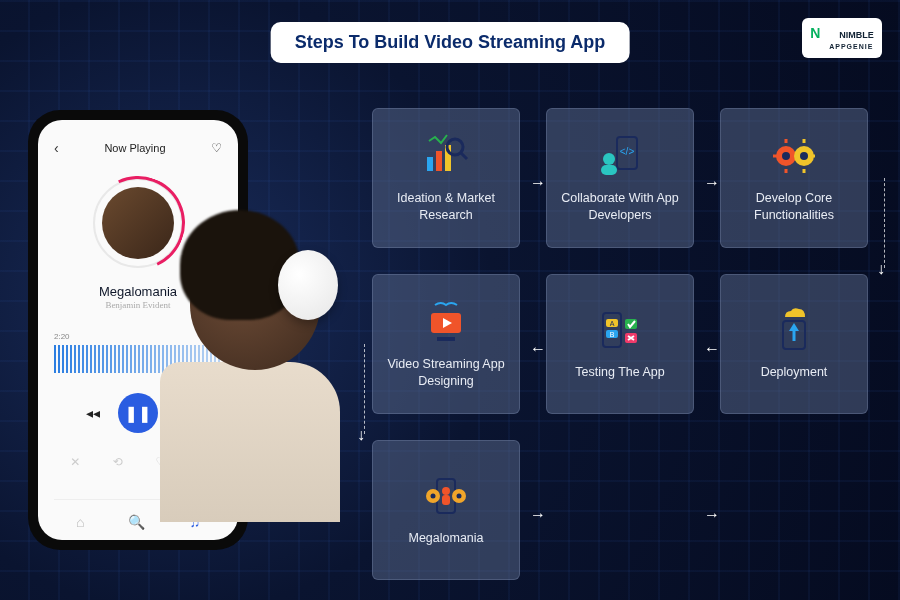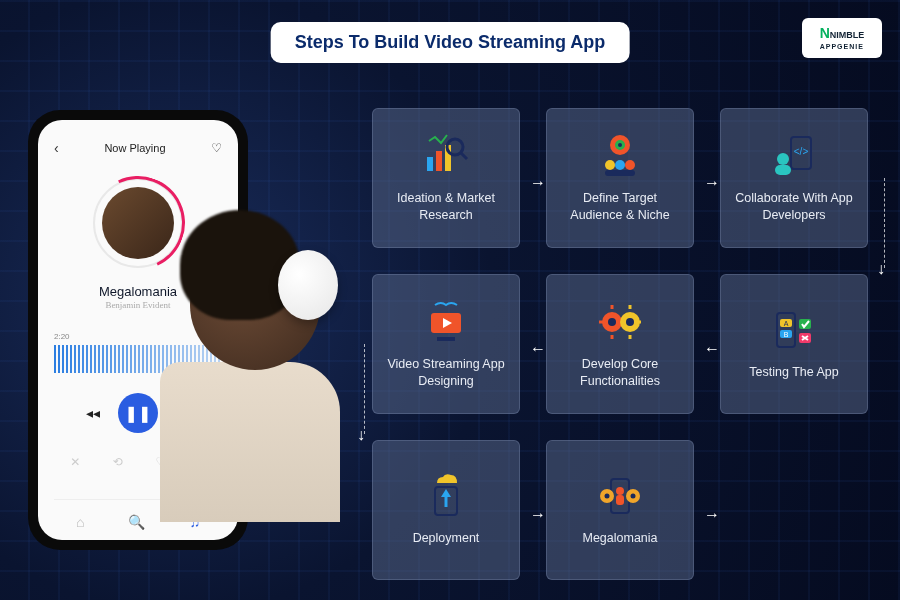--- a/index.html
+++ b/index.html
@@ -38,21 +38,21 @@
   height: 40px;
   background: #fff;
   border-radius: 6px;
   display: flex;
   align-items: center;
   justify-content: center;
   font-size: 9px;
   font-weight: 700;
 }
 .logo .n { color: #05b15e; font-size: 14px; }
-.logo .t { color: #123; }
+.logo .t { color: #123; padding-left: 19px; }
 
 .phone {
   position: absolute;
   left: 28px;
   top: 110px;
   width: 220px;
   height: 440px;
   background: #0a0a0a;
   border-radius: 32px;
   padding: 10px;
@@ -256,57 +256,31 @@
         <rect x="13" y="18" width="6" height="20" fill="#f0542a"></rect>
         <rect x="22" y="12" width="6" height="26" fill="#f0c42a"></rect>
         <circle cx="32" cy="14" r="8" fill="none" stroke="#1a2a5c" stroke-width="3"></circle>
         <line x1="38" y1="20" x2="44" y2="26" stroke="#1a2a5c" stroke-width="3"></line>
         <path d="M6 8 L12 4 L18 10 L24 2" fill="none" stroke="#28b14e" stroke-width="2"></path>
       </svg>
     </div>
     <span>Ideation &amp; Market Research</span>
   </div>
 
-  <div class="step">
-    <div class="step-icon">
-      <svg width="46" height="46" viewBox="0 0 46 46">
-        <circle cx="23" cy="12" r="10" fill="#f0542a"></circle>
-        <circle cx="23" cy="12" r="5" fill="#28b14e"></circle>
-        <circle cx="23" cy="12" r="2" fill="#1a2a5c"></circle>
-        <circle cx="13" cy="32" r="5" fill="#f0c42a"></circle>
-        <circle cx="23" cy="32" r="5" fill="#2aa5f0"></circle>
-        <circle cx="33" cy="32" r="5" fill="#f0542a"></circle>
-        <rect x="8" y="37" width="30" height="6" rx="3" fill="#1a2a5c"></rect>
-      </svg>
-    </div>
-    <span>Define Target Audience &amp; Niche</span>
-  </div>
 
   <div class="step">
     <div class="step-icon">
       <svg width="46" height="46" viewBox="0 0 46 46">
         <rect x="20" y="4" width="20" height="32" rx="3" fill="none" stroke="#1a2a5c" stroke-width="2"></rect>
         <text x="30" y="22" font-size="10" fill="#2aa5f0" text-anchor="middle">&lt;/&gt;</text>
         <circle cx="12" cy="26" r="6" fill="#2ac5c0"></circle>
         <rect x="4" y="32" width="16" height="10" rx="5" fill="#2ac5c0"></rect>
       </svg>
     </div>
     <span>Collaborate With App Developers</span>
-  </div>
-
-  <div class="step">
-    <div class="step-icon">
-      <svg width="46" height="46" viewBox="0 0 46 46">
-        <path d="M12 6 Q18 2 23 6 Q28 2 34 6" fill="none" stroke="#2aa5f0" stroke-width="2"></path>
-        <rect x="8" y="14" width="30" height="20" rx="3" fill="#f0542a"></rect>
-        <polygon points="20,19 20,29 29,24" fill="#fff"></polygon>
-        <rect x="14" y="38" width="18" height="4" fill="#1a2a5c"></rect>
-      </svg>
-    </div>
-    <span>Video Streaming App Designing</span>
   </div>
 
   <div class="step">
     <div class="step-icon">
       <svg width="46" height="46" viewBox="0 0 46 46">
         <circle cx="15" cy="23" r="10" fill="#f0542a"></circle>
         <circle cx="15" cy="23" r="4" fill="#1a2a5c"></circle>
         <circle cx="33" cy="23" r="10" fill="#f0c42a"></circle>
         <circle cx="33" cy="23" r="4" fill="#1a2a5c"></circle>
         <g stroke="#f0542a" stroke-width="3">
@@ -317,20 +291,32 @@
         <g stroke="#f0c42a" stroke-width="3">
             <line x1="33" y1="10" x2="33" y2="6"></line>
             <line x1="33" y1="36" x2="33" y2="40"></line>
             <line x1="44" y1="23" x2="40" y2="23"></line>
           </g>
       </svg>
     </div>
     <span>Develop Core Functionalities</span>
   </div>
 
+  <div class="step">
+    <div class="step-icon">
+      <svg width="46" height="46" viewBox="0 0 46 46">
+        <path d="M12 6 Q18 2 23 6 Q28 2 34 6" fill="none" stroke="#2aa5f0" stroke-width="2"></path>
+        <rect x="8" y="14" width="30" height="20" rx="3" fill="#f0542a"></rect>
+        <polygon points="20,19 20,29 29,24" fill="#fff"></polygon>
+        <rect x="14" y="38" width="18" height="4" fill="#1a2a5c"></rect>
+      </svg>
+    </div>
+    <span>Video Streaming App Designing</span>
+  </div>
+
 
   <div class="step">
     <div class="step-icon">
       <svg width="46" height="46" viewBox="0 0 46 46">
         <rect x="6" y="6" width="18" height="34" rx="3" fill="none" stroke="#1a2a5c" stroke-width="2"></rect>
         <rect x="9" y="12" width="12" height="8" rx="2" fill="#f0c42a"></rect>
         <text x="15" y="19" font-size="7" fill="#1a2a5c" text-anchor="middle">A</text>
         <rect x="9" y="23" width="12" height="8" rx="2" fill="#2aa5f0"></rect>
         <text x="15" y="30" font-size="7" fill="#fff" text-anchor="middle">B</text>
         <rect x="28" y="12" width="12" height="10" rx="2" fill="#28b14e"></rect>

